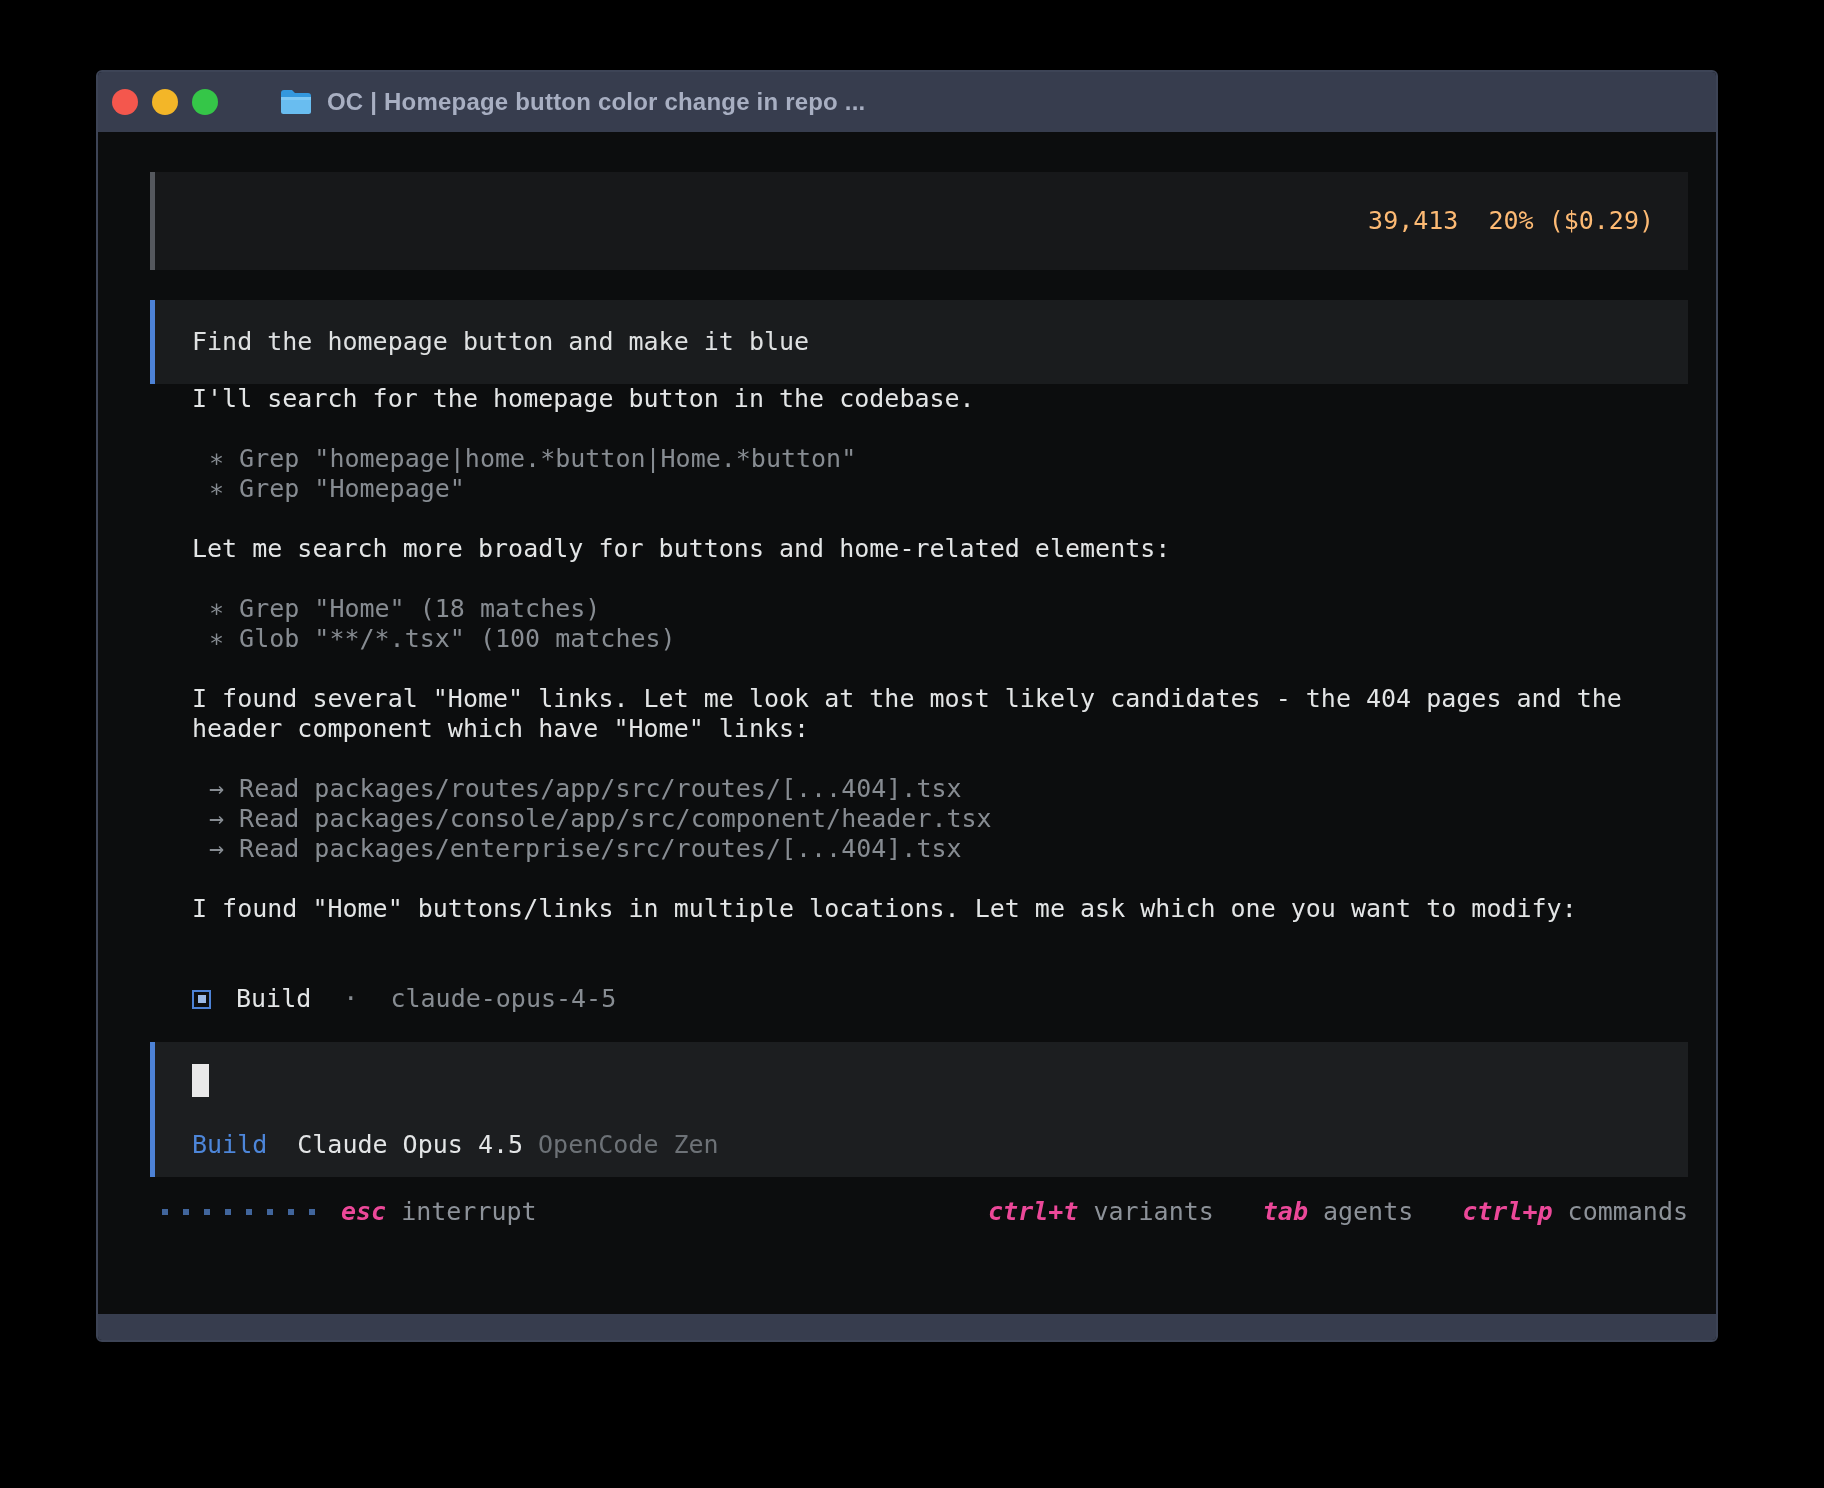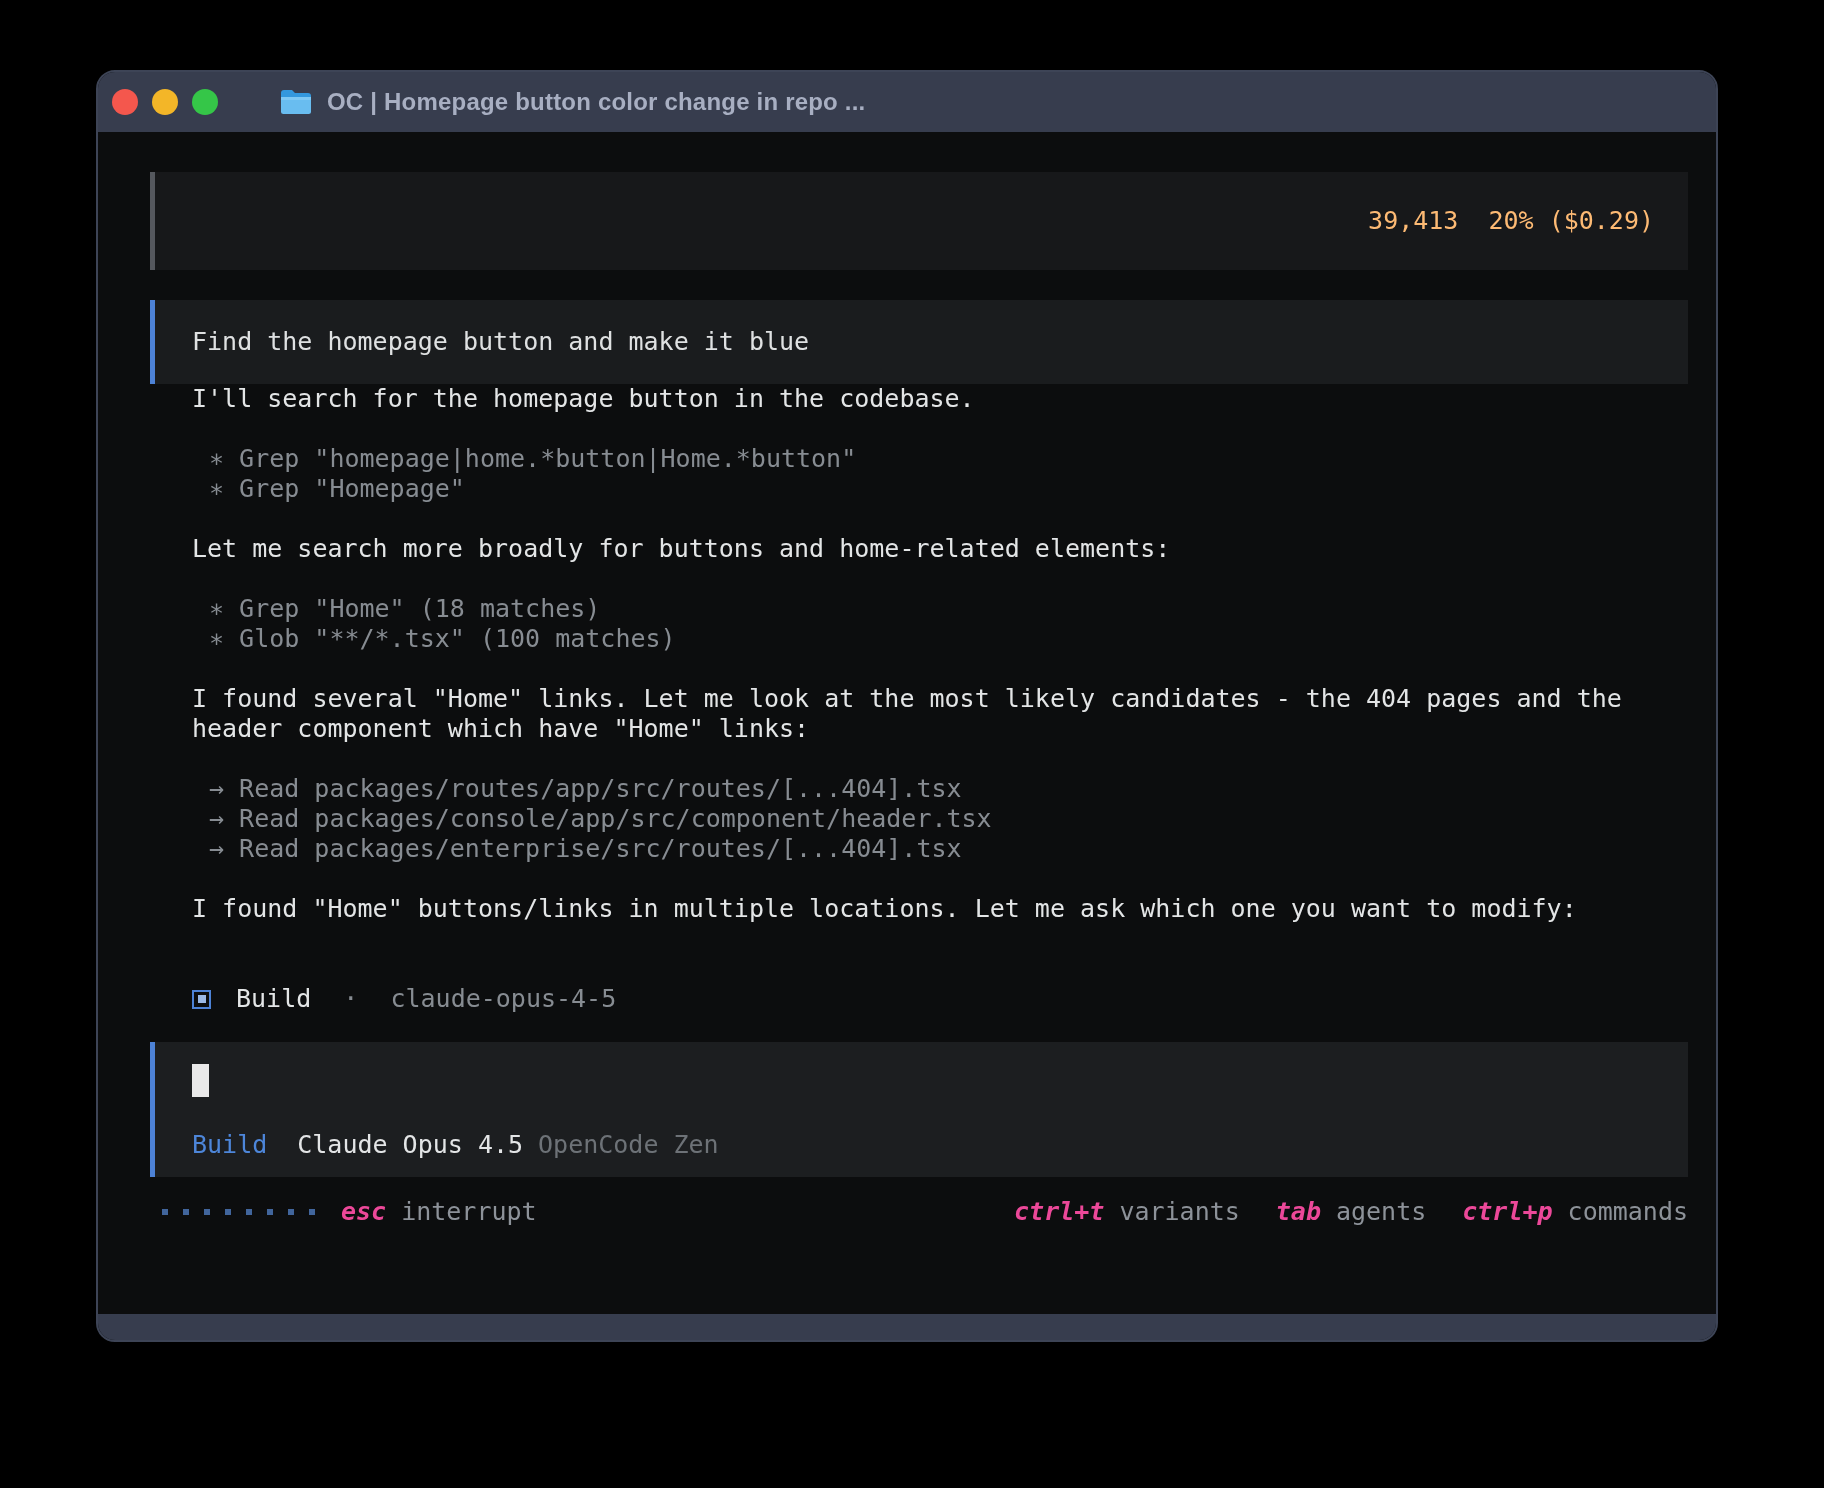--- a/index.html
+++ b/index.html
@@ -1,21 +1,21 @@
 <!DOCTYPE html>
 <html><head>
 <meta charset="utf-8">
 <style>
   * { margin:0; padding:0; box-sizing:border-box; }
   html,body { width:1824px; height:1488px; background:#000; overflow:hidden; }
   body { font-family:"DejaVu Sans Mono", monospace; }
 
   .window {
     position:absolute; left:96px; top:70px; width:1622px; height:1272px;
-    background:#0c0d0e; border:2px solid #3d4456; border-radius:19px;
+    background:#0c0d0e; border:2px solid #3d4456; border-radius:6px;
     display:flex; flex-direction:column; overflow:hidden;
   }
 
   
   .titlebar {
     height:60px; flex:none; background:#373d4e;
     display:flex; align-items:center; padding-left:14px;
   }
   .traffic { display:flex; gap:14px; }
   .light { width:26px; height:26px; border-radius:50%; }
@@ -74,21 +74,21 @@
 
   .statusbar {
     margin-top:20px; height:30px; display:flex; align-items:center; white-space:pre;
   }
   .dots { display:flex; gap:15px; margin:0 26px 0 12px; align-items:center; }
   .dot { width:6px; height:6px; background:#41659c; }
   .key { font-weight:bold; color:#ec4899;font-style:italic; }
   .hint { color:#8d9299; margin-left:15px; }
   .sb-right { margin-left:auto; display:flex;gap:19px; }
   .sb-pair { display:flex; }
-  .sb-pair + .sb-pair { margin-left:17px; }
+  .sb-pair + .sb-pair { margin-left:30px; }
 
   
   .bottombar { height:26px; flex:none; background:#373d4e; }
 </style>
 </head>
 <body>
 
 <div class="window">
 
   <div class="titlebar">

